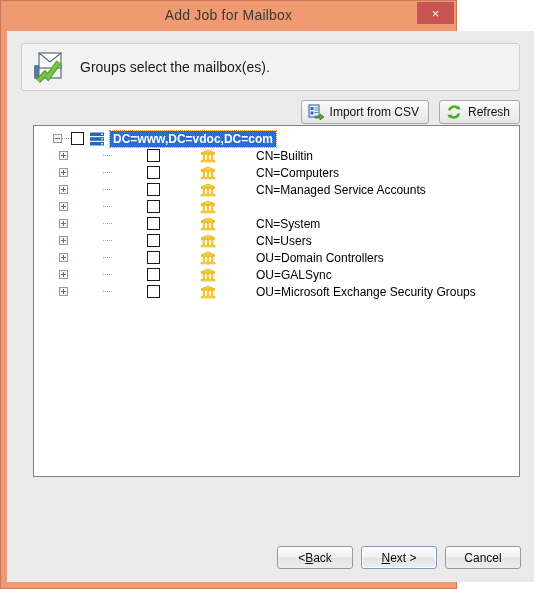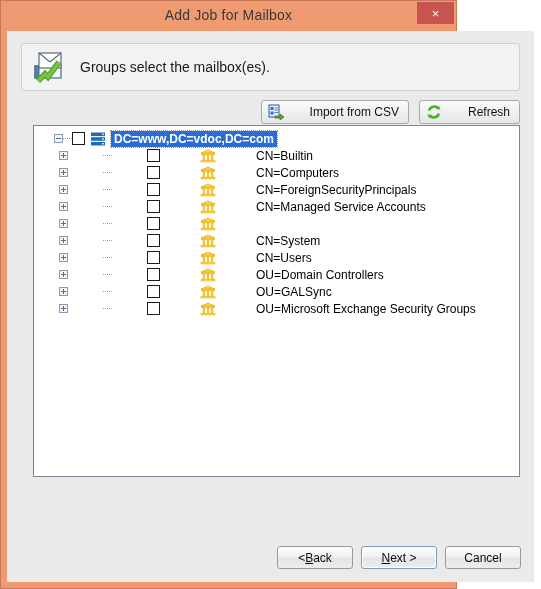--- a/index.html
+++ b/index.html
@@ -107,21 +107,20 @@
     box-sizing: border-box;
     background: linear-gradient(#fbfbfb, #efefef 55%, #e6e6e6);
     border: 1px solid #a9a9a9;
     border-radius: 3px;
     display: flex;
     align-items: center;
     padding: 0 9px 0 6px;
     cursor: pointer;
     font-size: 12px;
     color: #111;
-    gap: 20px;
   }
   .tb-btn .tb-icon {
     width: 16px;
     height: 16px;
     position: relative;
     margin-right: 6px;
     flex: none;
   }
 
   
@@ -138,21 +137,21 @@
   }
   .tree {
     padding: 4px 0 0 0;
   }
   .node {
     display: flex;
     align-items: center;
     height: 17px;
     white-space: nowrap;
   }
-  .node.root { padding-left: 9px; margin-left: 11px; }
+  .node.root { padding-left: 19px; }
   .node.child { padding-left: 25px; gap: 35px; }
 
   
   .expander {
     width: 9px;
     height: 9px;
     box-sizing: border-box;
     border: 1px solid #9099a8;
     background: #f4f6f8;
     position: relative;
@@ -351,36 +350,20 @@
               <rect x="1.5" y="4.5" width="13" height="1.3" fill="#ffd84d" stroke="#e0a800" stroke-width=".5"></rect>
               <rect x="3" y="6" width="1.8" height="5" fill="#ffd84d" stroke="#e0a800" stroke-width=".5"></rect>
               <rect x="7.1" y="6" width="1.8" height="5" fill="#ffd84d" stroke="#e0a800" stroke-width=".5"></rect>
               <rect x="11.2" y="6" width="1.8" height="5" fill="#ffd84d" stroke="#e0a800" stroke-width=".5"></rect>
               <rect x="1" y="11.2" width="14" height="1.8" fill="#ffd84d" stroke="#e0a800" stroke-width=".5"></rect>
             </svg>
           </span>
           <span class="label">CN=Computers</span>
         </div>
 
-        <div class="node child">
-          <span class="expander plus"></span>
-          <span class="connector"></span>
-          <span class="checkbox"></span>
-          <span class="ico">
-            <svg width="16" height="14" viewBox="0 0 16 14">
-              <polygon points="8,1 15,4 1,4" fill="#ffd84d" stroke="#e0a800" stroke-width=".7"></polygon>
-              <rect x="1.5" y="4.5" width="13" height="1.3" fill="#ffd84d" stroke="#e0a800" stroke-width=".5"></rect>
-              <rect x="3" y="6" width="1.8" height="5" fill="#ffd84d" stroke="#e0a800" stroke-width=".5"></rect>
-              <rect x="7.1" y="6" width="1.8" height="5" fill="#ffd84d" stroke="#e0a800" stroke-width=".5"></rect>
-              <rect x="11.2" y="6" width="1.8" height="5" fill="#ffd84d" stroke="#e0a800" stroke-width=".5"></rect>
-              <rect x="1" y="11.2" width="14" height="1.8" fill="#ffd84d" stroke="#e0a800" stroke-width=".5"></rect>
-            </svg>
-          </span>
-          <span class="label">CN=ForeignSecurityPrincipals</span>
-        </div>
 
         <div class="node child">
           <span class="expander plus"></span>
           <span class="connector"></span>
           <span class="checkbox"></span>
           <span class="ico">
             <svg width="16" height="14" viewBox="0 0 16 14">
               <polygon points="8,1 15,4 1,4" fill="#ffd84d" stroke="#e0a800" stroke-width=".7"></polygon>
               <rect x="1.5" y="4.5" width="13" height="1.3" fill="#ffd84d" stroke="#e0a800" stroke-width=".5"></rect>
               <rect x="3" y="6" width="1.8" height="5" fill="#ffd84d" stroke="#e0a800" stroke-width=".5"></rect>

